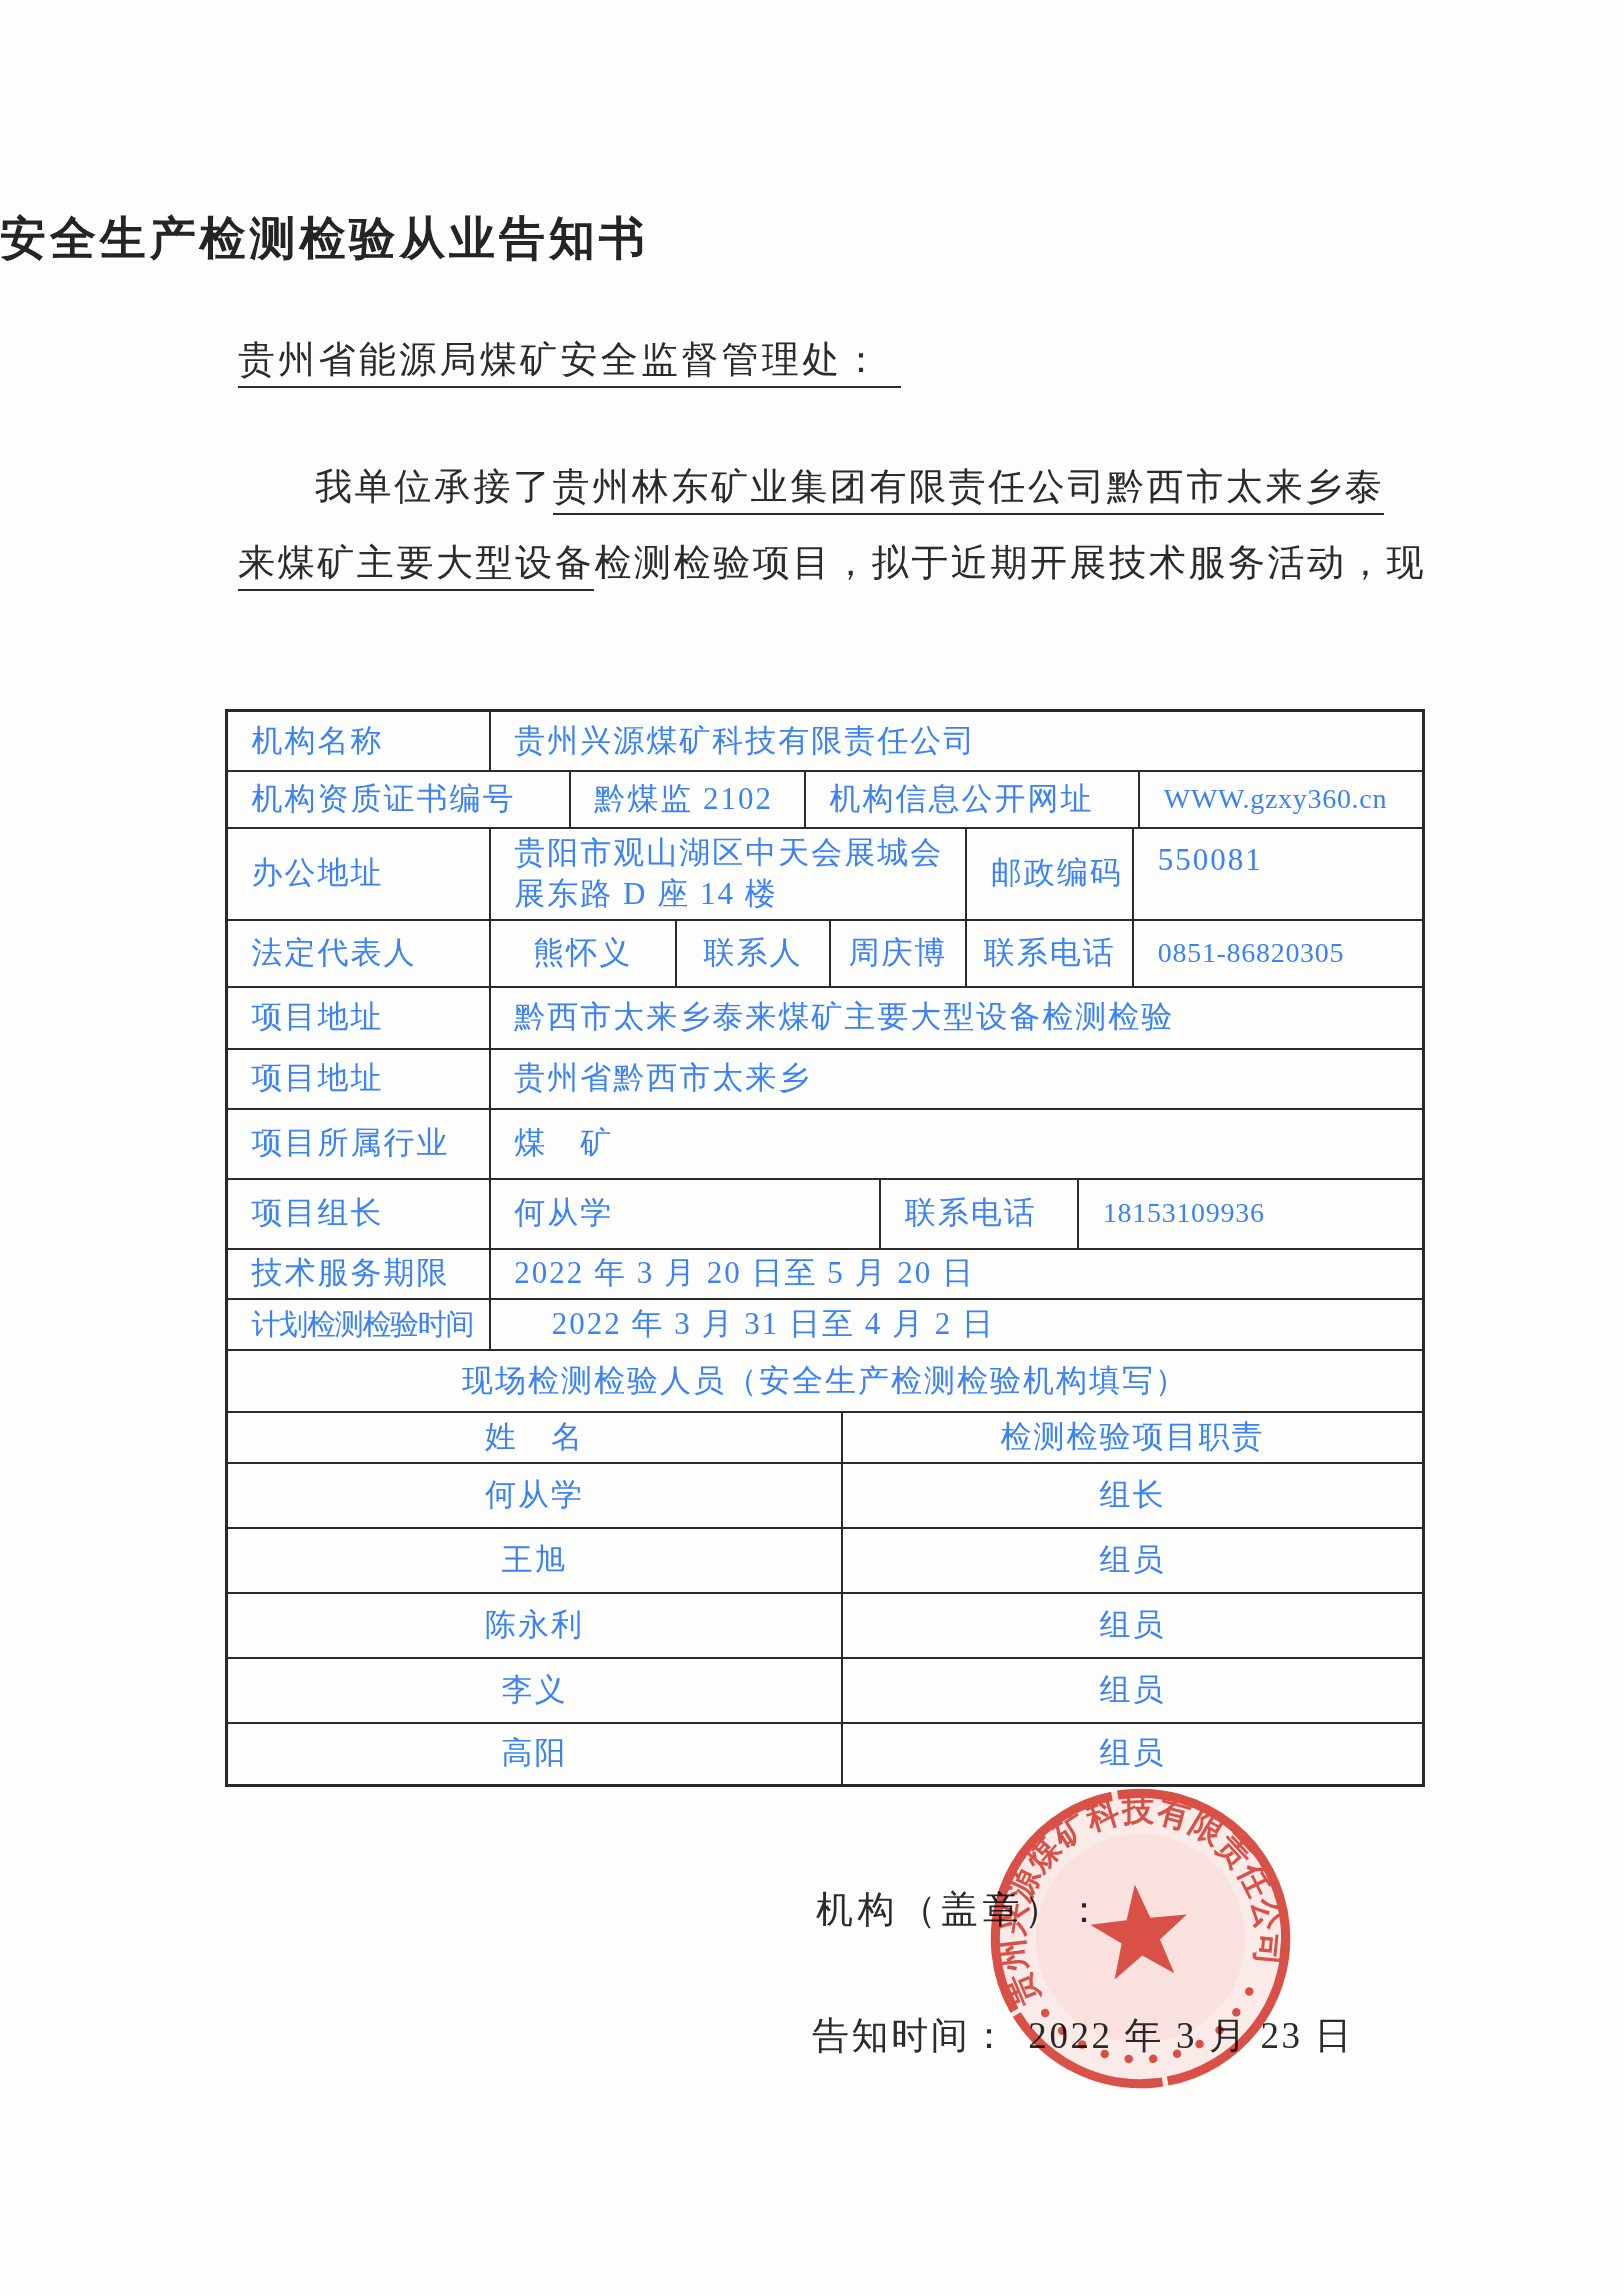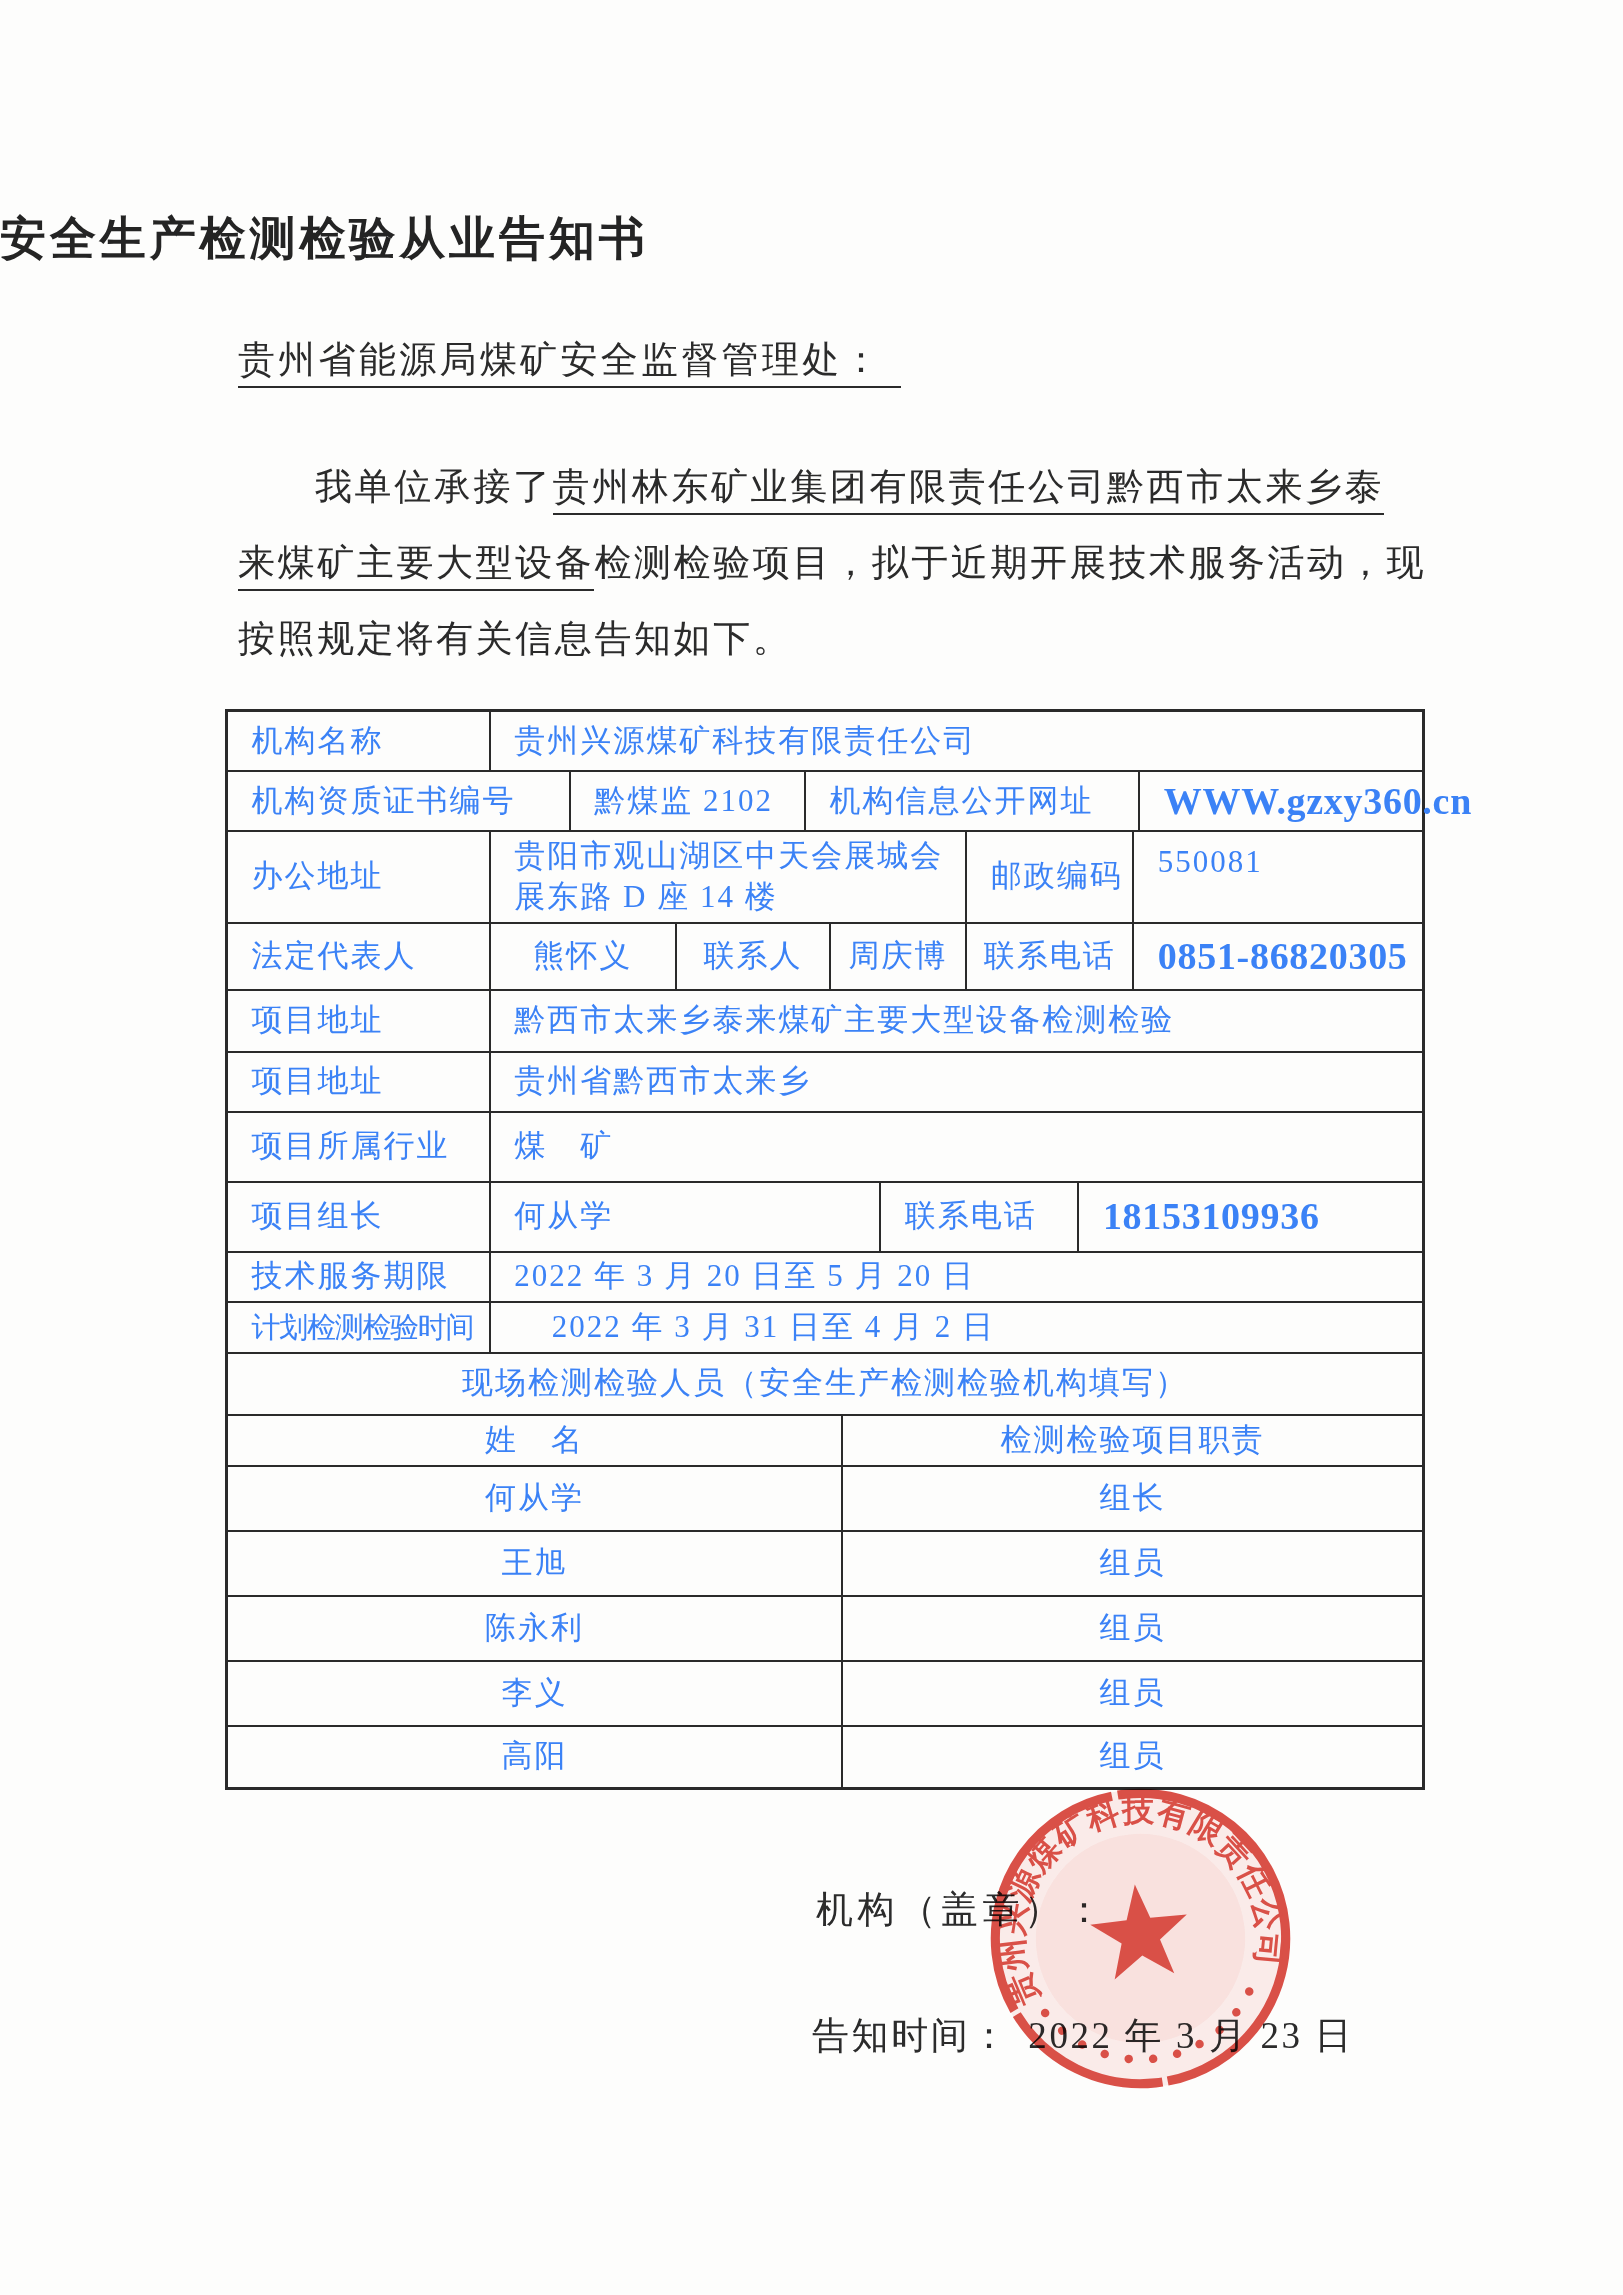--- a/index.html
+++ b/index.html
@@ -42,21 +42,21 @@
   .tr:last-child{border-bottom:none;}
   .td{
     box-sizing:border-box;border-right:2px solid #2a2a2a;
     display:flex;align-items:center;
     padding:3.9px 7.9px 3.9px 23.6px;line-height:1.32;
   }
   .td:last-child{border-right:none;}
   .td.c{justify-content:center;padding-left:7.9px;text-align:center;}
   .td.topalign{align-items:flex-start;padding-top:10.5px;}
   .condensed{letter-spacing:-1.3px;font-size:29px;}
-  .small-latin{font-size:38px;letter-spacing:0.7px;font-weight:bold;}
+  .small-latin{font-size:28px;letter-spacing:0.7px;}
 
   
   .stamp-label{
     position:absolute;left:816px;top:1885px;
     font-size:37px;letter-spacing:4.6px;white-space:nowrap;
   }
   .date-line{
     position:absolute;left:812px;top:2011px;
     font-size:37px;letter-spacing:2.6px;white-space:nowrap;text-align:center;
   }
@@ -76,21 +76,20 @@
   <div class="title">安全生产检测检验从业告知书</div>
 
   <div class="salutation">
     <span class="u u-tail">贵州省能源局煤矿安全监督管理处：</span>
   </div>
 
   <p class="bl l1"><span>我单位承接了</span><span class="u">贵州林东矿业集团有限责任公司黔西市太来乡泰</span></p>
 
   <p class="bl l2"><span class="u">来煤矿主要大型设备</span><span>检测检验项目，拟于近期开展技术服务活动，现</span></p>
 
-  <p class="bl l3">按照规定将有关信息告知如下。</p>
 
   <div class="tbl">
 
     <div class="tr" style="min-height:58px">
       <div class="td" style="flex:0 0 22%">机构名称</div>
       <div class="td" style="flex:0 0 78%">贵州兴源煤矿科技有限责任公司</div>
     </div>
 
     <div class="tr" style="min-height:55px">
       <div class="td" style="flex:0 0 28.7%">机构资质证书编号</div>

